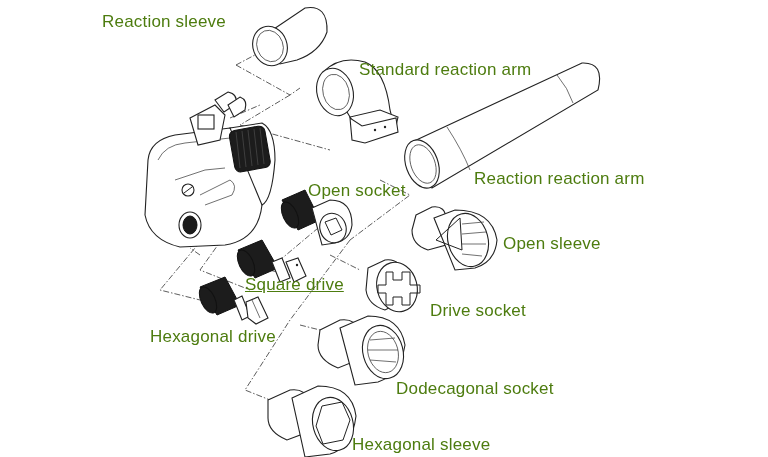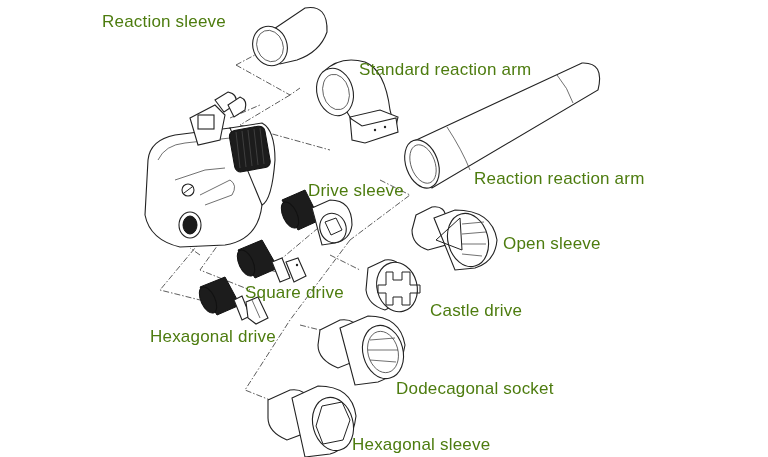--- a/index.html
+++ b/index.html
@@ -142,19 +142,19 @@
     <path class="ol" d="M292 398 L318 386 Q352 386 356 416 Q352 448 330 454 L305 457 Z"></path>
     <ellipse class="ol" cx="333" cy="424" rx="20" ry="27" transform="rotate(-15 333 424)"></ellipse>
     <path class="ln" d="M322 406 L342 402 L350 420 L343 440 L323 444 L316 426 Z"></path>
   </g>
 </svg>
 </div>
 
 <div class="label" style="left:102px; top:13px;">Reaction sleeve</div>
 <div class="label" style="left:359px; top:45px;margin-top:16px;">Standard reaction arm</div>
 <div class="label" style="left:474px; top:170px;">Reaction reaction arm</div>
-<div class="label" style="left:308px; top:182px;">Drive sleeve</div>
+<div class="label" style="left:308px; top:182px;">Open socket</div>
 <div class="label" style="left:503px; top:235px;">Open sleeve</div>
-<div class="label" style="left:245px; top:284px;">Square drive</div>
-<div class="label" style="left:430px; top:302px;">Castle drive</div>
+<div class="label" style="left:245px; top:276px;text-decoration:underline;">Square drive</div>
+<div class="label" style="left:430px; top:302px;">Drive socket</div>
 <div class="label" style="left:114px; top:328px;margin-left:36px;">Hexagonal drive</div>
 <div class="label" style="left:396px; top:380px;text-align:center;">Dodecagonal socket</div>
 <div class="label" style="left:352px; top:436px;">Hexagonal sleeve</div>
 
 </body></html>

